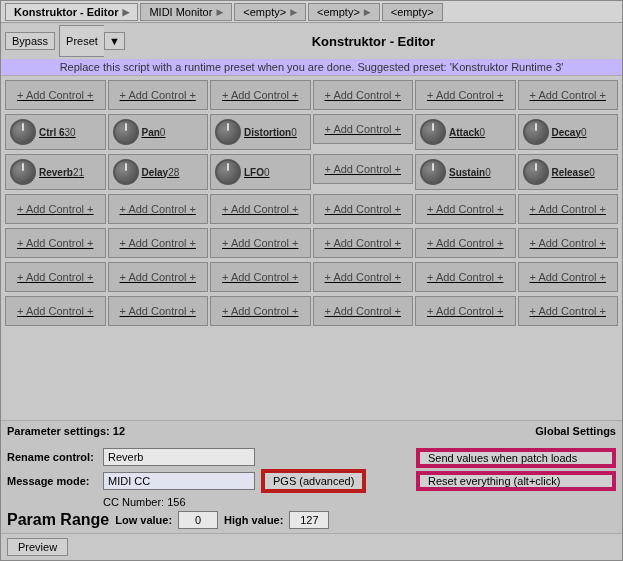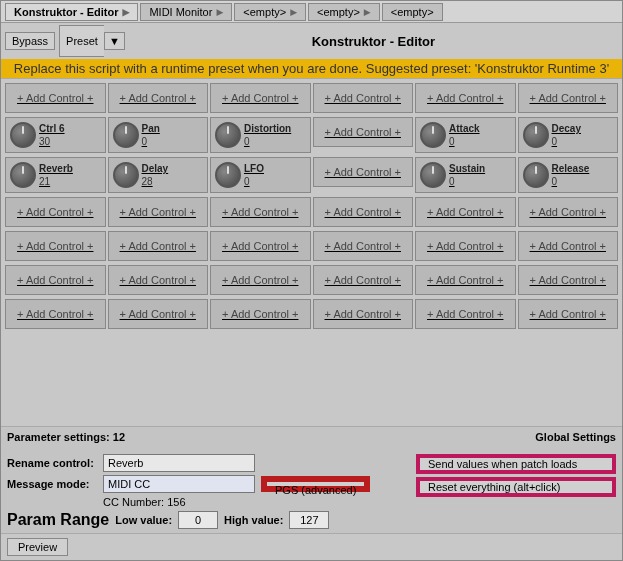--- a/index.html
+++ b/index.html
@@ -91,24 +91,24 @@
       align-items: center;
     }
     .editor-title {
       flex: 1;
       text-align: center;
       font-size: 13px;
       font-weight: bold;
     }
     
     .suggestion-bar {
-      background: #eab308;
+      background: #c4b5fd;
       text-align: center;
       padding: 2px;
-      font-size: 13px;
+      font-size: 11px;
       color: #333;
       border-bottom: 1px solid #aaa;
     }
     
     .main-area {
       flex: 1;
       padding: 4px;
       display: flex;
       flex-direction: column;
       gap: 4px;
@@ -161,21 +161,21 @@
       width: 2px;
       height: 8px;
       background: #ddd;
       top: 2px;
       left: 50%;
       transform: translateX(-50%);
       border-radius: 1px;
     }
     .knob-info {
       display: flex;
-      flex-direction: column;
+      flex-direction: row;
       line-height: 1.3;
     }
     .knob-name {
       font-size: 10px;
       color: #222;
       font-weight: bold;
     }
     .knob-value {
       font-size: 10px;
       color: #333;
@@ -232,25 +232,25 @@
       gap: 3px;
     }
     .right-col {
       width: 200px;
       display: flex;
       flex-direction: column;
       gap: 3px;
     }
     .pgs-btn {
       background: #d0d0d0;
-      border: 6px solid #b91c1c;
+      border: 4px solid #b91c1c;
       padding: 2px 8px;
       font-size: 11px;
       cursor: pointer;
-      height: 16px;
+      height: 24px;
     }
     .cc-row {
       display: flex;
       align-items: center;
       gap: 6px;
     }
     .midi-select {
       background: #e0e4f0;
       border: 1px solid #777;
       padding: 1px 4px;

